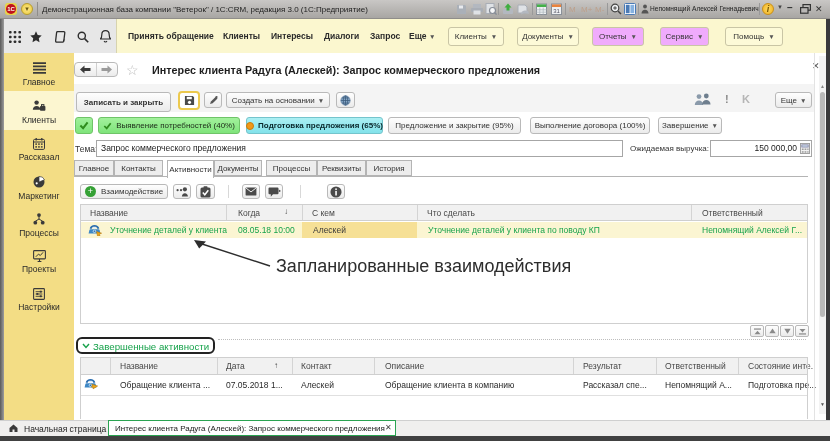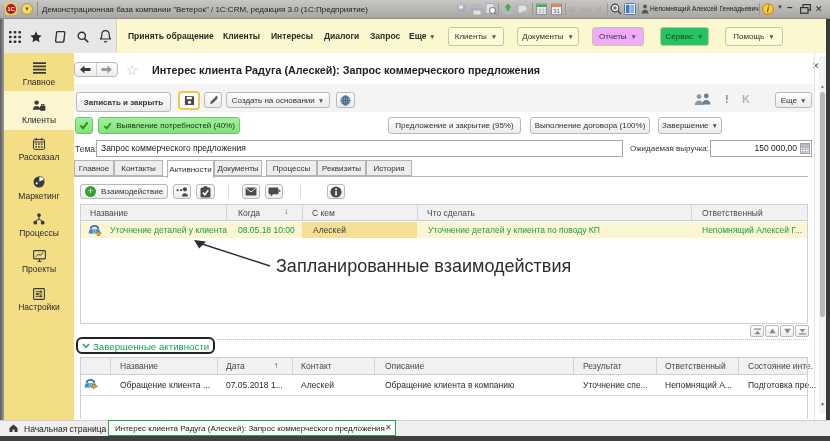--- a/index.html
+++ b/index.html
@@ -137,21 +137,21 @@
   </div>
   <div class="mi" style="left:128px;">Принять обращение</div>
   <div class="mi" style="left:223px;">Клиенты</div>
   <div class="mi" style="left:271px;">Интересы</div>
   <div class="mi" style="left:324px;">Диалоги</div>
   <div class="mi" style="left:370px;">Запрос</div>
   <div class="mi" style="left:409px;">Еще <span class="caret">▼</span></div>
   <div class="btn" style="left:448px;top:27px;width:56px;height:19px;background:#fdfad8;border-color:#c9c5a5;">Клиенты <span class="caret" style="margin-left:4px;">▼</span></div>
   <div class="btn" style="left:517px;top:27px;width:62px;height:19px;background:#fdfad8;border-color:#c9c5a5;">Документы <span class="caret" style="margin-left:4px;">▼</span></div>
   <div class="btn" style="left:592px;top:27px;width:52px;height:19px;background:#f0abfc;border-color:#c9c5a5;">Отчеты <span class="caret" style="margin-left:4px;">▼</span></div>
-  <div class="btn" style="left:660px;top:27px;width:49px;height:19px;background:#22c55e;border-color:#c9c5a5;">Сервис <span class="caret" style="margin-left:4px;">▼</span></div>
+  <div class="btn" style="left:660px;top:27px;width:49px;height:19px;background:#f0abfc;border-color:#c9c5a5;">Сервис <span class="caret" style="margin-left:4px;">▼</span></div>
   <div class="btn" style="left:725px;top:27px;width:58px;height:19px;background:#fdfad8;border-color:#c9c5a5;">Помощь <span class="caret" style="margin-left:4px;">▼</span></div>
 
   <div class="abs" style="left:4px;top:53px;width:70px;height:367px;background:#f3dd85;"></div>
   <div class="abs" style="left:4px;top:91px;width:70px;height:39px;background:#fcf6d0;"></div>
   <div class="abs" style="left:4px;top:62px;width:70px;text-align:center;">
     <svg width="13" height="12" viewBox="0 0 13 12">
         <path d="M0 1.2h13M0 4.4h13M0 7.6h13M0 10.8h13" stroke="#3a3a3a" stroke-width="1.8"></path>
       </svg>
     <div style="color:#2a2a2a;margin-top:1px;">Главное</div></div>
   <div class="abs" style="left:4px;top:100px;width:70px;text-align:center;">
@@ -263,20 +263,22 @@
 
   <div class="btn" style="left:75px;top:117px;width:18px;height:17px;background:linear-gradient(#9ff09b,#7fe47b);border-color:#6fc468;">
     <svg width="10" height="9" viewBox="0 0 11 10">
         <path d="M1.5 5l3 3 5-6.5" stroke="#2f8c1e" stroke-width="2.2" fill="none"></path>
       </svg>
     </div>
   <div class="btn" style="left:98px;top:117px;width:142px;height:17px;background:linear-gradient(#a2f19c,#7fe47b);border-color:#6fc468;color:#20301c;font-size:8px;">
     <svg width="9" height="8" viewBox="0 0 11 10" style="margin-right:4px;">
         <path d="M1.5 5l3 3 5-6.5" stroke="#2f8c1e" stroke-width="2.2" fill="none"></path>
       </svg>Выявление потребностей (40%)</div>
+  <div class="btn" style="left:246px;top:117px;width:137px;height:17px;background:linear-gradient(#abeff3,#82e2ea);border-color:#74c4cc;color:#08262a;font-weight:bold;font-size:8px;">
+    <span style="flex:0 0 8px;width:8px;height:8px;border-radius:50%;background:#f29816;border:1px solid #c97c0a;margin-right:4px;"></span>Подготовка предложения (65%)</div>
   <div class="btn" style="left:388px;top:117px;width:133px;height:17px;font-size:8px;">Предложение и закрытие (95%)</div>
   <div class="btn" style="left:530px;top:117px;width:120px;height:17px;font-size:8px;">Выполнение договора (100%)</div>
   <div class="btn" style="left:658px;top:117px;width:64px;height:17px;font-size:8px;">Завершение <span class="caret" style="margin-left:3px;">▼</span></div>
 
   <div class="abs" style="left:75px;top:144px;color:#333;">Тема:</div>
   <div class="abs" style="left:96px;top:140px;width:527px;height:17px;border:1px solid #a6a6a6;background:#fff;line-height:15px;padding-left:4px;font-size:8.5px;">Запрос коммерческого предложения</div>
   <div class="abs" style="left:630px;top:144px;color:#333;font-size:8px;">Ожидаемая выручка:</div>
   <div class="abs" style="left:710px;top:140px;width:102px;height:17px;border:1px solid #a6a6a6;background:#fff;line-height:15px;text-align:right;padding-right:14px;font-size:8.5px;">150 000,00</div>
   <div class="abs" style="left:800px;top:143px;"><svg width="10" height="11" viewBox="0 0 11 12">
         <rect x="0.5" y="0.5" width="10" height="11" fill="#f2f2f2" stroke="#9a9a9a"></rect>
@@ -429,21 +431,21 @@
         <rect x="4.9" y="2.9" width="3.2" height="1.7" rx="0.5" fill="#ddebf7"></rect>
         <path d="M2.4 5.2h8.2c.5 0 .9.3 1 .8l.8 3.6H.6l.8-3.6c.1-.5.5-.8 1-.8z" fill="#3d87c5"></path>
         <circle cx="6.5" cy="7.3" r="1.8" fill="#a8cce8"></circle>
         <circle cx="6.5" cy="7.3" r="0.8" fill="#2a6db0"></circle>
         <path d="M13.6 8l-4.6 2.9.2-1.7-2-.3 1.4-1.3-.9-1.4z" fill="#f0a818" stroke="#b87808" stroke-width="0.6"></path>
       </svg></div>
   <div class="r2" style="left:120px;">Обращение клиента ...</div>
   <div class="r2" style="left:226px;">07.05.2018 1...</div>
   <div class="r2" style="left:301px;">Алескей</div>
   <div class="r2" style="left:385px;">Обращение клиента в компанию</div>
-  <div class="r2" style="left:583px;">Уточнение спе...</div>
+  <div class="r2" style="left:583px;">Рассказал спе...</div>
   <div class="r2" style="left:665px;">Непомнящий А...</div>
   <div class="r2" style="left:748px;">Подготовка пре...</div>
   <div class="abs" style="left:80px;top:395px;width:727px;height:1px;background:#e0e0e0;"></div>
   <div class="abs" style="left:80px;top:357px;width:1px;height:62px;background:#cfcfcf;"></div>
   <div class="abs" style="left:807px;top:357px;width:1px;height:62px;background:#cfcfcf;"></div>
   <div class="abs" style="left:814px;top:53px;width:1px;height:367px;background:#e3e3e3;"></div>
 
   <div class="abs" style="left:819px;top:56px;width:7px;height:358px;background:#f3f3f3;"></div>
   <div class="abs" style="left:820px;top:83px;font-size:5px;color:#888;">▲</div>
   <div class="abs" style="left:820px;top:92px;width:5px;height:225px;border-radius:3px;background:#b9b9b9;"></div>

